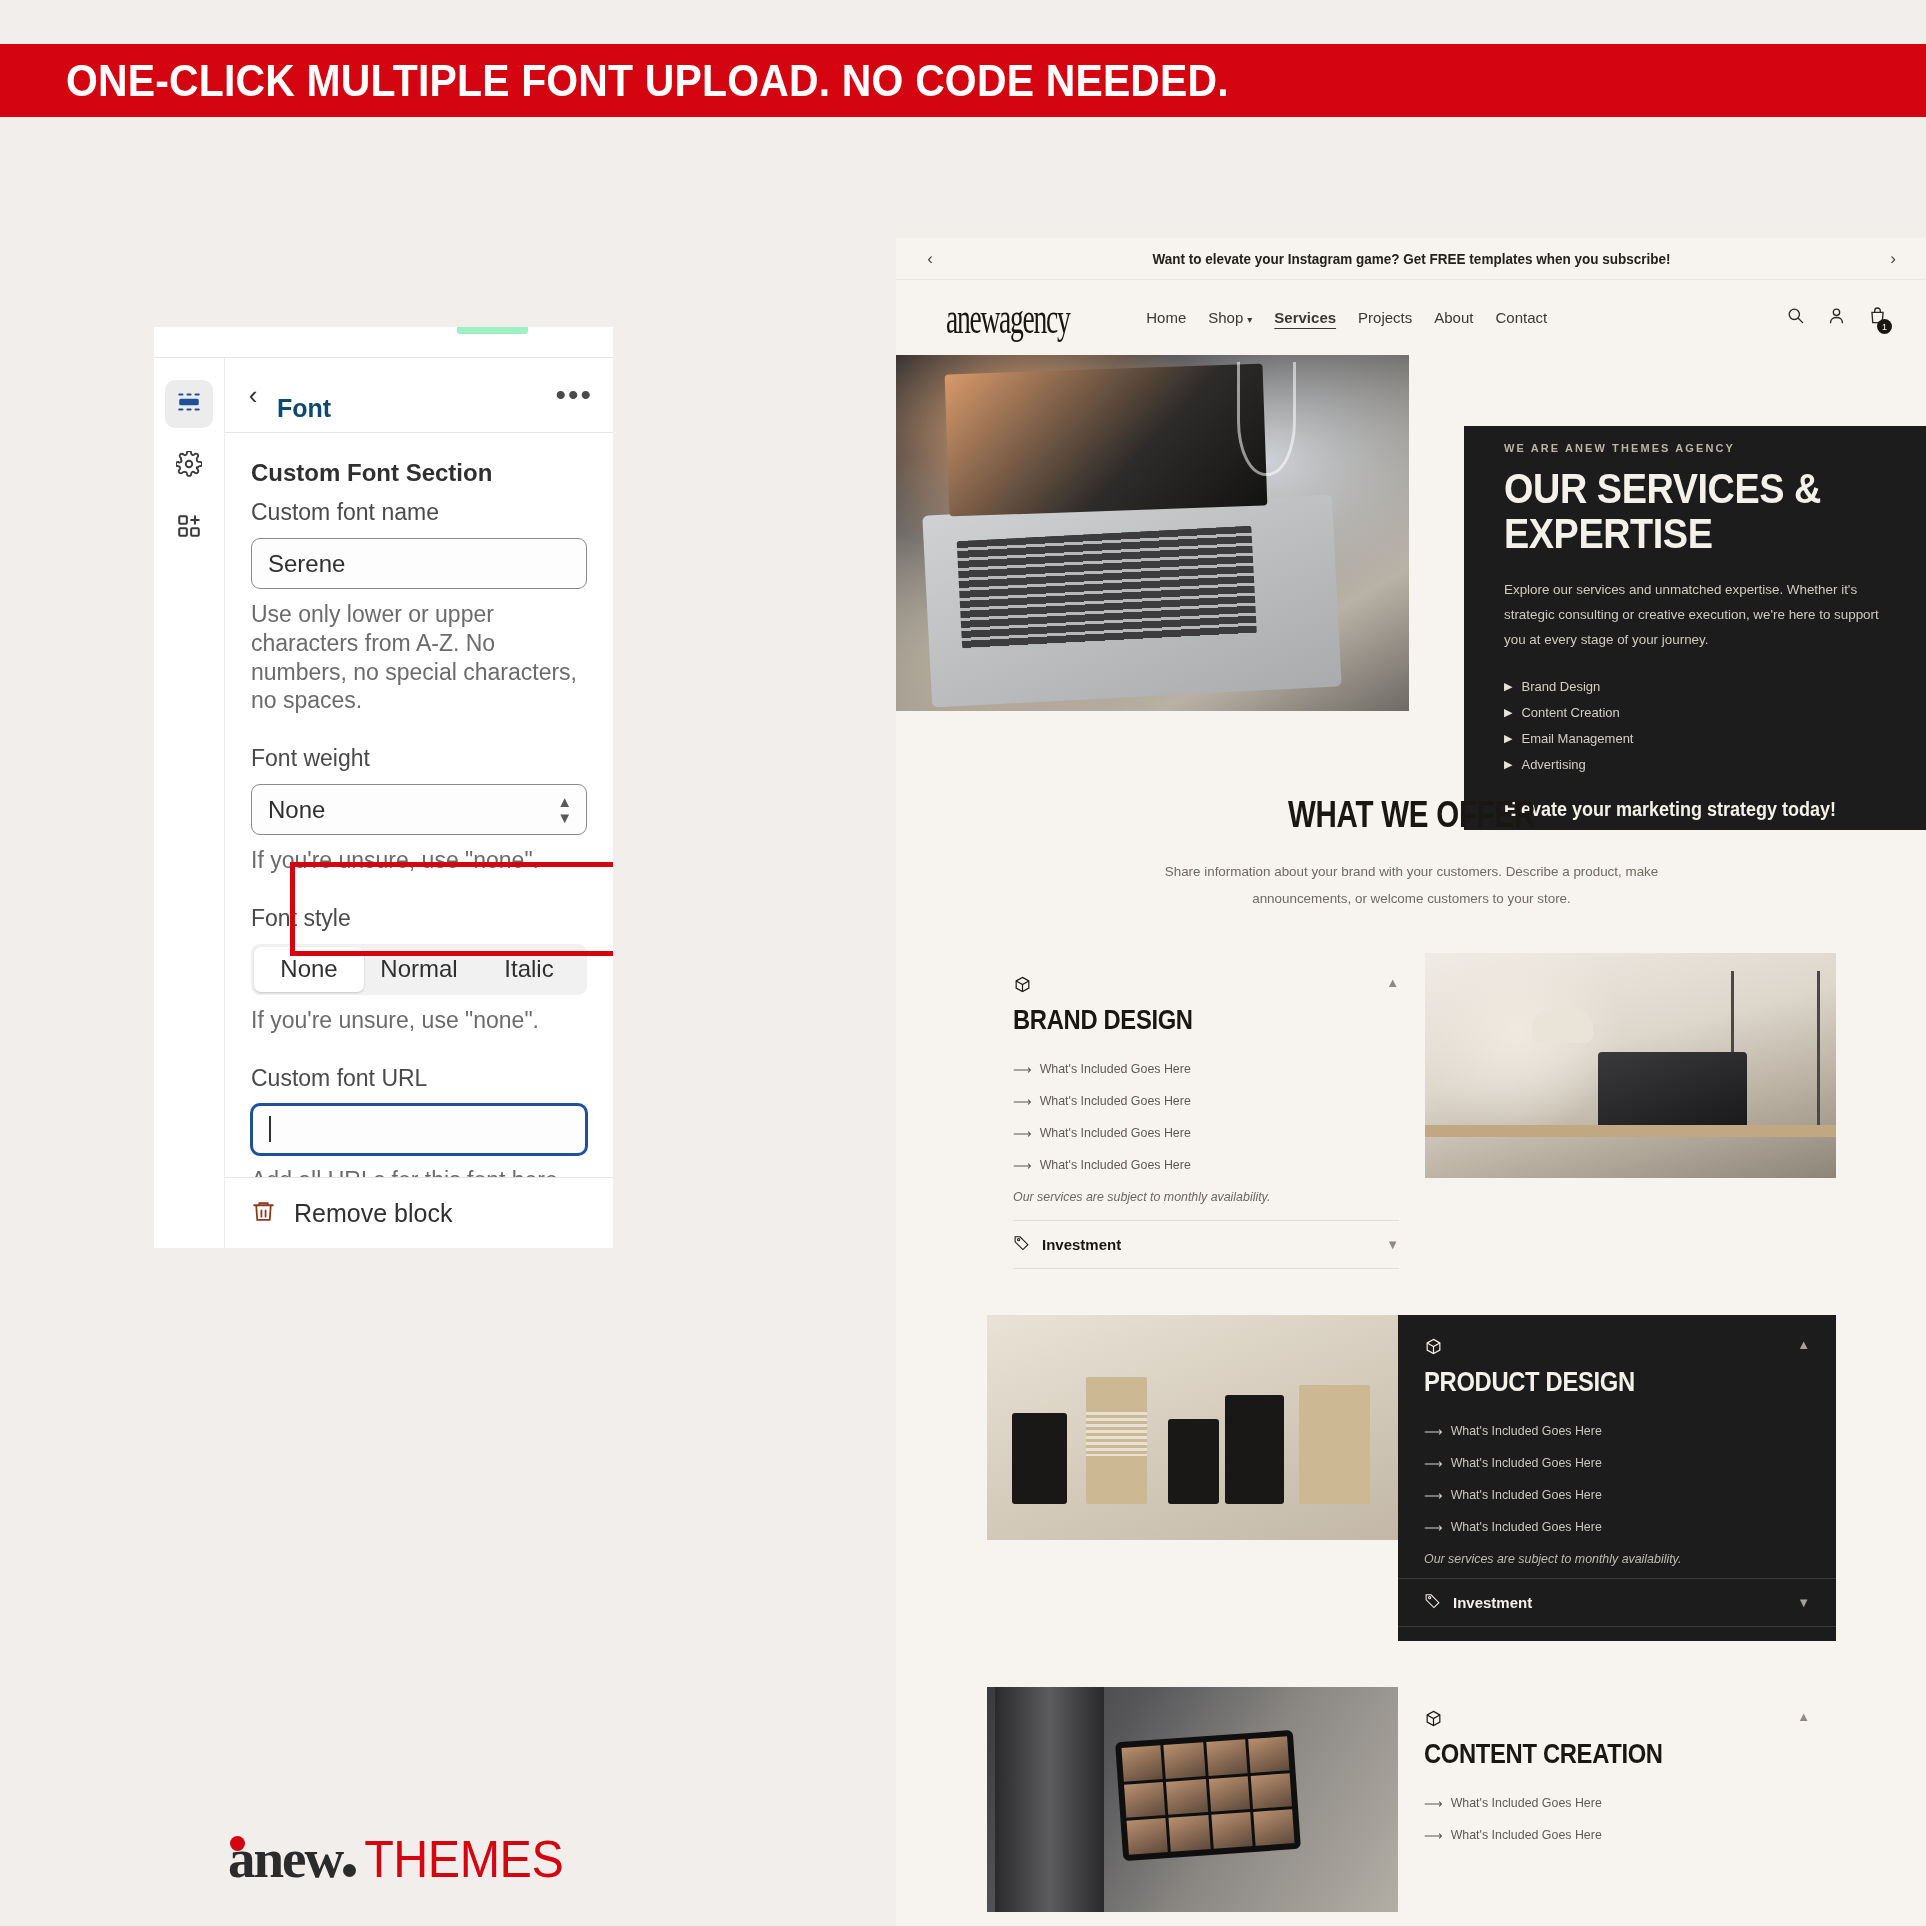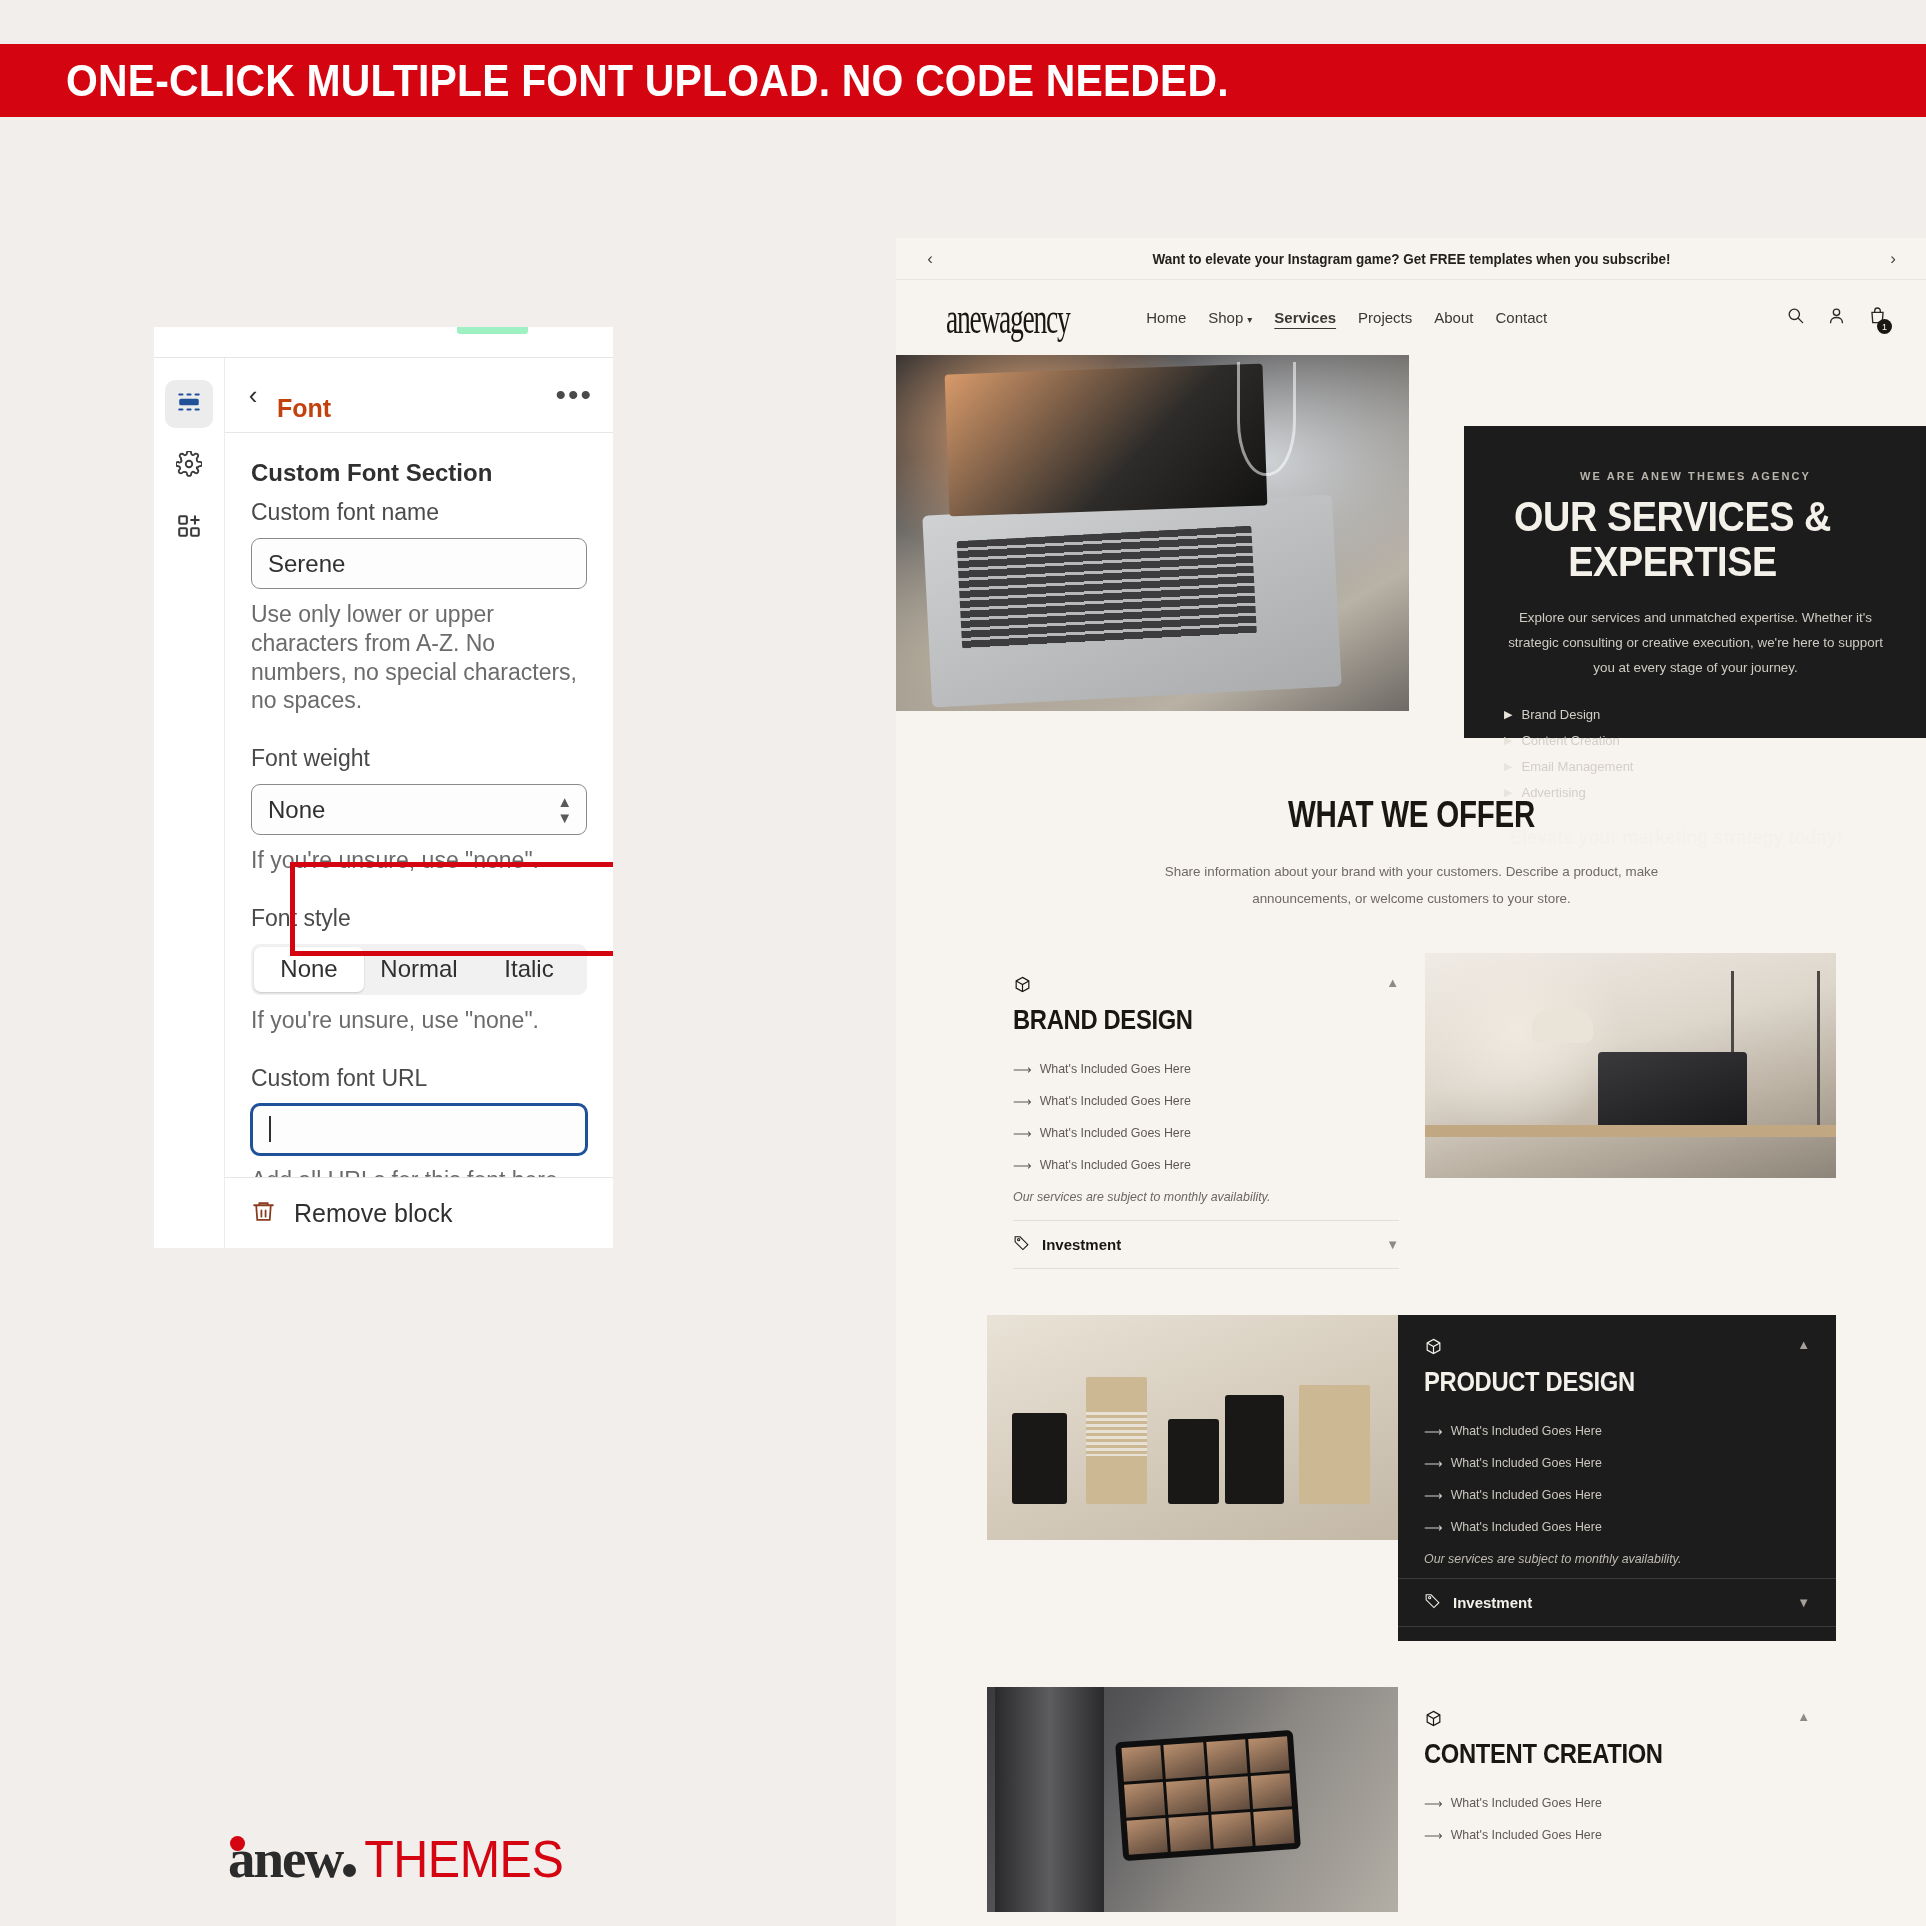--- a/index.html
+++ b/index.html
@@ -74,21 +74,21 @@
     height: 75px;
     display: flex; align-items: center;
     padding: 0 20px 0 18px;
     border-bottom: 1px solid #e6e6e6;
     gap: 14px;
   }
   .back-chevron {
     font-size: 26px; color: #303030;
     line-height: 1; width: 20px; text-align: center;
   }
-  .panel-title { font-size: 25px; font-weight: 700; color: #c2410c; margin-top: 27px; }
+  .panel-title { font-size: 25px; font-weight: 700; color: #0c4a6e; margin-top: 27px; }
   .panel-more {
     margin-left: auto;
     font-size: 30px; color: #4a4a4a;
     letter-spacing: 2px; line-height: 0.6;
   }
 
   .panel-scroll { padding: 26px 26px 0 26px; }
 
   .section-title {
     font-size: 24px; font-weight: 700; color: #303030;
@@ -259,24 +259,23 @@
     position: absolute; right: 22%; top: 2%;
     width: 59px; height: 114px;
     border: 3px solid rgba(255,255,255,.55);
     border-top: none;
     border-radius: 0 0 48% 48%;
   }
 
   .hero-panel {
     position: absolute;
     right: 0; top: 71px;
-    width: 463px; height: 312px;
+    width: 463px; height: 404px;
     background: #1c1c1c;
-    padding: 44px 40px;
-    text-align: center;
+    padding: 16px 40px;
   }
   .hero-eyebrow {
     font-size: 11px; color: #b9b5ad;
     letter-spacing: 2.1px; font-weight: 600;
     margin-bottom: 12px;
   }
   .hero-title {
     font-size: 43px; font-weight: 700; color: #f4f1ea;
     line-height: 1.05; letter-spacing: -0.5px;
     transform: scaleX(0.88); transform-origin: left center;

